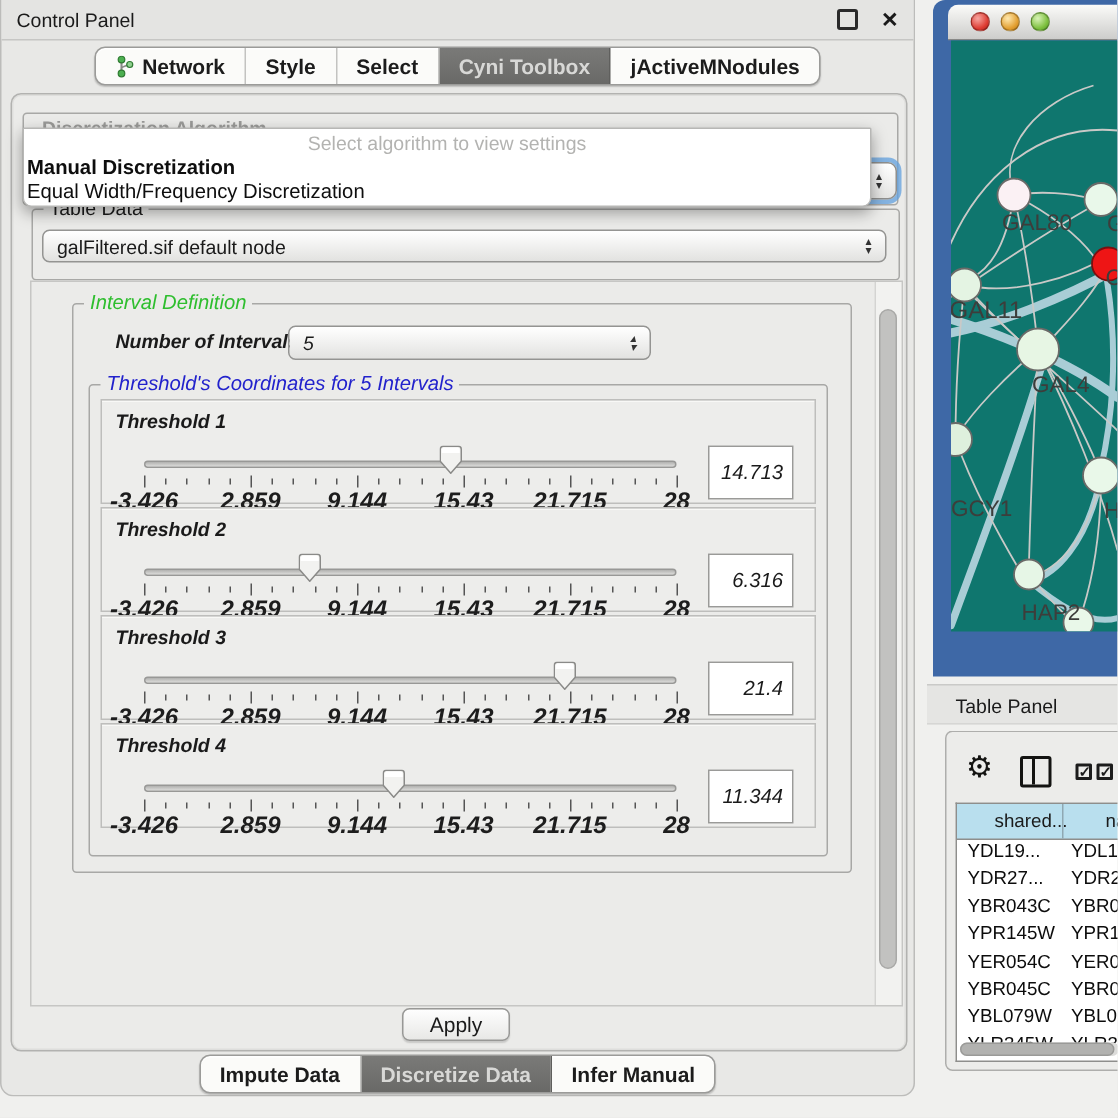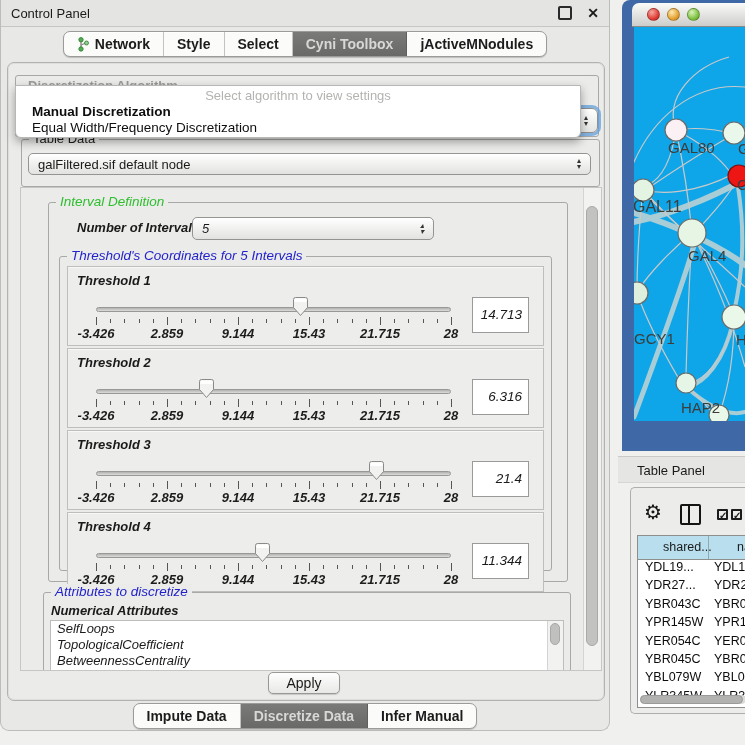--- a/index.html
+++ b/index.html
@@ -61,21 +61,21 @@
     align-items:center;justify-content:center;color:#333;
   }
   .combo-arrows span{font-size:8px;line-height:6px;}
   
   #algo-popup{
     position:absolute;left:7px;top:22px;width:566px;height:53px;z-index:30;
     background:#fff;border:1px solid #b7b7b5;border-radius:1px 1px 6px 6px;
     box-shadow:0 4px 10px rgba(0,0,0,.35);padding-top:2px;box-sizing:border-box;
   }
   .popup-hint{text-align:center;color:#b3b3b1;font-size:13px;height:16px;line-height:15px;}
-  .popup-item{font-size:13.5px;height:16px;line-height:16px;padding-left:16px;color:#0e0e0e;}
+  .popup-item{font-size:13.5px;height:16px;line-height:16px;padding-left:2px;color:#0e0e0e;}
   .popup-item.selected{font-weight:bold;}
   
   #table-data-group{left:13px;top:76px;width:577px;height:46px;}
   #table-data-group .group-title{color:#1c1c1c;font-size:13px;}
   .aqua-combo{
     position:absolute;box-sizing:border-box;border:1px solid #949492;border-radius:5px;
     background:linear-gradient(#ffffff,#e2e2e0);font-size:13px;
   }
   .aqua-combo .combo-value{position:absolute;left:9px;top:0;bottom:0;display:flex;align-items:center;}
   #table-data-combo{left:6px;top:13px;width:563px;height:22px;}
@@ -85,36 +85,36 @@
     border:1px solid #c6c6c4;background:#ebebe9;overflow:hidden;box-sizing:content-box;font-style:italic;
   }
   .vscroll{position:absolute;right:0;top:0;bottom:0;width:17px;background:#f2f2f0;border-left:1px solid #d4d4d2;}
   .vscroll .vthumb{position:absolute;left:2px;top:18px;width:12px;height:440px;border-radius:6px;background:#c2c2c0;border:1px solid #a9a9a7;box-sizing:border-box;}
   #interval-group{left:27px;top:14px;width:518px;height:378px;}
   #noi-label{position:absolute;left:28px;top:17px;font-weight:bold;font-size:13px;}
   #noi-spinner{left:143px;top:14px;width:242px;height:23px;}
   #thr-group{left:10px;top:53px;width:491px;height:313px;}
   #thresholds{position:absolute;left:7px;top:9px;width:477px;display:flex;flex-direction:column;gap:2px;}
   .threshold-panel{
-    position:relative;width:477px;height:80px;box-sizing:border-box;
+    position:relative;width:477px;height:70px;box-sizing:border-box;
     background:#ededeb;border:1px solid #bebebc;box-shadow:inset 0 1px 0 #f8f8f6;
   }
   .th-label{position:absolute;left:9px;top:6px;font-weight:bold;font-size:13px;}
   .slider-wrap{position:absolute;left:28px;top:36px;width:355px;height:36px;}
   .track{
     position:absolute;left:0;top:4px;width:355px;height:5px;border-radius:3px;
     background:linear-gradient(#b2b2b0,#dcdcda);border:1px solid #989896;box-sizing:border-box;
   }
   .thumb{position:absolute;top:-6px;width:15px;height:19px;}
   .ticks{position:absolute;left:0;top:14px;width:355px;height:9px;}
   .tick{position:absolute;width:1px;background:#555;}
   .tick.major{top:0;height:8px;}
   .tick.minor{top:2px;height:4px;}
   .tick-labels{position:absolute;left:0;top:23px;width:355px;height:13px;}
-  .tick-label{position:absolute;transform:translateX(-50%);font-size:13px;font-weight:bold;color:#1d1d1d;white-space:nowrap;}
+  .tick-label{position:absolute;transform:translateX(-50%);font-size:16px;font-weight:bold;color:#1d1d1d;white-space:nowrap;}
   .th-value{
     position:absolute;left:404px;top:30px;width:57px;height:36px;box-sizing:border-box;
     background:#fff;border:1px solid #9a9a98;font-size:13.5px;text-align:right;
     padding:0 6px;line-height:34px;
   }
   #attrs-group{left:22px;top:404px;width:526px;height:110px;}
   #attr-list-label{position:absolute;left:7px;top:10px;font-weight:bold;font-size:13px;}
   #attr-listbox{
     position:absolute;left:6px;top:27px;width:514px;height:80px;background:#fff;
     border:1px solid #bdbdbb;overflow:hidden;box-sizing:border-box;
@@ -135,21 +135,21 @@
   }
   #net-titlebar{
     position:absolute;left:10px;top:3px;width:113px;height:24px;
     background:linear-gradient(#fbfbf9,#cdcdcb);border-radius:7px 0 0 0;
     border-bottom:1px solid #898987;box-sizing:border-box;
   }
   .tl{position:absolute;top:5px;width:13px;height:13px;border-radius:50%;border:1px solid rgba(0,0,0,.25);box-sizing:border-box;}
   .tl.red{left:15px;background:radial-gradient(circle at 35% 30%, #f7a8a2, #dd3a31 65%, #a8241e);}
   .tl.yellow{left:35px;background:radial-gradient(circle at 35% 30%, #ffe9b0, #e29e2f 65%, #b97a18);}
   .tl.green{left:55px;background:radial-gradient(circle at 35% 30%, #d9f3b8, #7bbf3c 65%, #54962a);}
-  #net-canvas{position:absolute;left:12px;top:27px;width:111px;height:394px;background:#0ea5e9;overflow:hidden;}
+  #net-canvas{position:absolute;left:12px;top:27px;width:111px;height:394px;background:#0f766e;overflow:hidden;}
   #net-canvas svg{display:block;}
   .net-label{font-family:"Liberation Sans", sans-serif;fill:#3d3d3b;}
   
   #tp-titlebar{
     position:absolute;left:618px;top:456px;width:127px;height:27px;
     background:#e5e5e3;border-top:1px solid #cacac8;border-bottom:1px solid #d6d6d4;
     line-height:27px;padding-left:19px;font-size:13px;box-sizing:border-box;
   }
   #tp-frame{
     position:absolute;left:630px;top:487px;width:115px;height:225px;
@@ -456,34 +456,20 @@
                     <span class="tick-label" style="left: 284px;">21.715</span>
                     <span class="tick-label" style="left: 355px;">28</span>
                   </div>
     </div>
     <div class="th-value">11.344</div>
   </div>
             </div>
         </div>
       </div>
 
-      <div id="attrs-group" class="groupbox">
-        <span class="group-title blue">Attributes to discretize</span>
-        <span id="attr-list-label">Numerical Attributes</span>
-        <div id="attr-listbox">
-          <div id="attr-list">
-              <div class="attr-item">SelfLoops</div>
-              <div class="attr-item">TopologicalCoefficient</div>
-              <div class="attr-item">BetweennessCentrality</div>
-            </div>
-          <div class="vscroll">
-              <div class="vthumb"></div>
-            </div>
-        </div>
-      </div>
 
       <div class="vscroll">
           <div class="vthumb"></div>
         </div>
     </div>
 
     <div id="apply-btn">Apply</div>
   </div>
 
   <div class="bottom-tabs-row">

